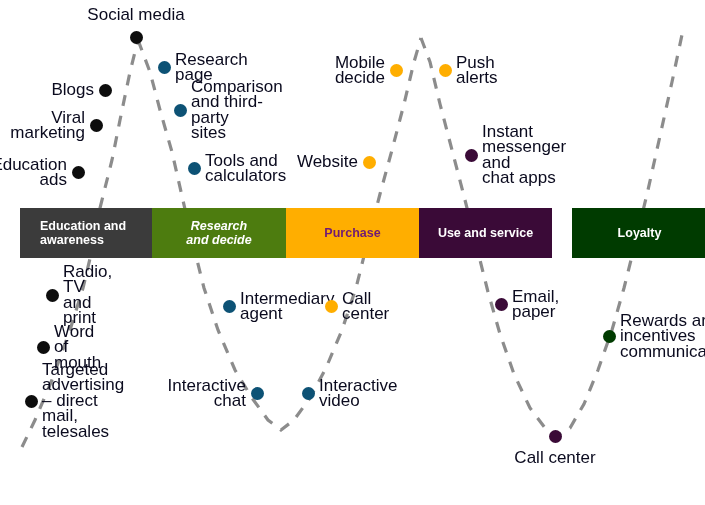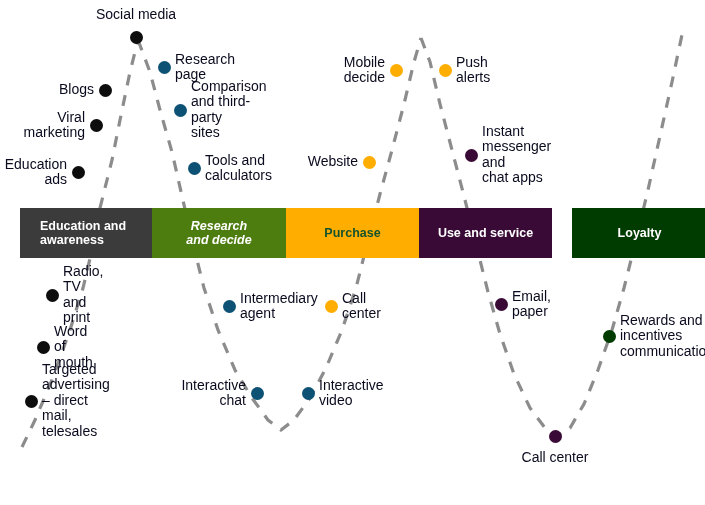--- a/index.html
+++ b/index.html
@@ -12,39 +12,39 @@
   #curves{position:absolute;left:0;top:0;width:705px;height:505px;}
 
   .band{position:absolute;top:208px;height:50px;display:flex;align-items:center;box-sizing:border-box;}
   .band .band-label{
     color:#ffffff;font-size:12.5px;font-weight:bold;line-height:14.5px;
     white-space:pre-line;display:block;
   }
   .band.dark   {background:#3b3b3b;}
   .band.blue   {background:#4d7c0f;font-style:italic;}
   .band.orange {background:#ffae00;}
-  .band.orange .band-label{color:#14532d;}
+  .band.orange .band-label{color:#701a75;}
   .band.purple {background:#3a0a37;}
   .band.green  {background:#003b00;}
   .band.lbl-left   {justify-content:flex-start;padding-left:20px;}
   .band.lbl-center {justify-content:center;padding-left:0;text-align:center;}
 
   .node{position:absolute;width:0;height:0;}
   .dot{
     position:absolute;border-radius:50%;
     width:13px;height:13px;left:-6.5px;top:-6.5px;
   }
   .c-black  {background:#0d0d0d;}
   .c-teal   {background:#0d5275;}
   .c-orange {background:#ffae00;}
   .c-purple {background:#3a0a37;}
   .c-green  {background:#003b00;}
 
   .cap{
-    position:absolute;color:#0a0a1e;font-size:14px;line-height:15.4px;
+    position:absolute;color:#0a0a1e;font-size:17px;line-height:15.4px;
     white-space:pre-line;
   }
   .cap.right{left:11px;transform:translateY(-50%);}
   .cap.left {right:11px;transform:translateY(-50%);text-align:right;}
   .cap.below{left:50%;transform:translateX(-50%);top:14px;text-align:center;white-space:nowrap;}
 
   #source{
     position:absolute;left:17px;top:477px;
     font-size:12.2px;color:#0a0a1e;
   }

